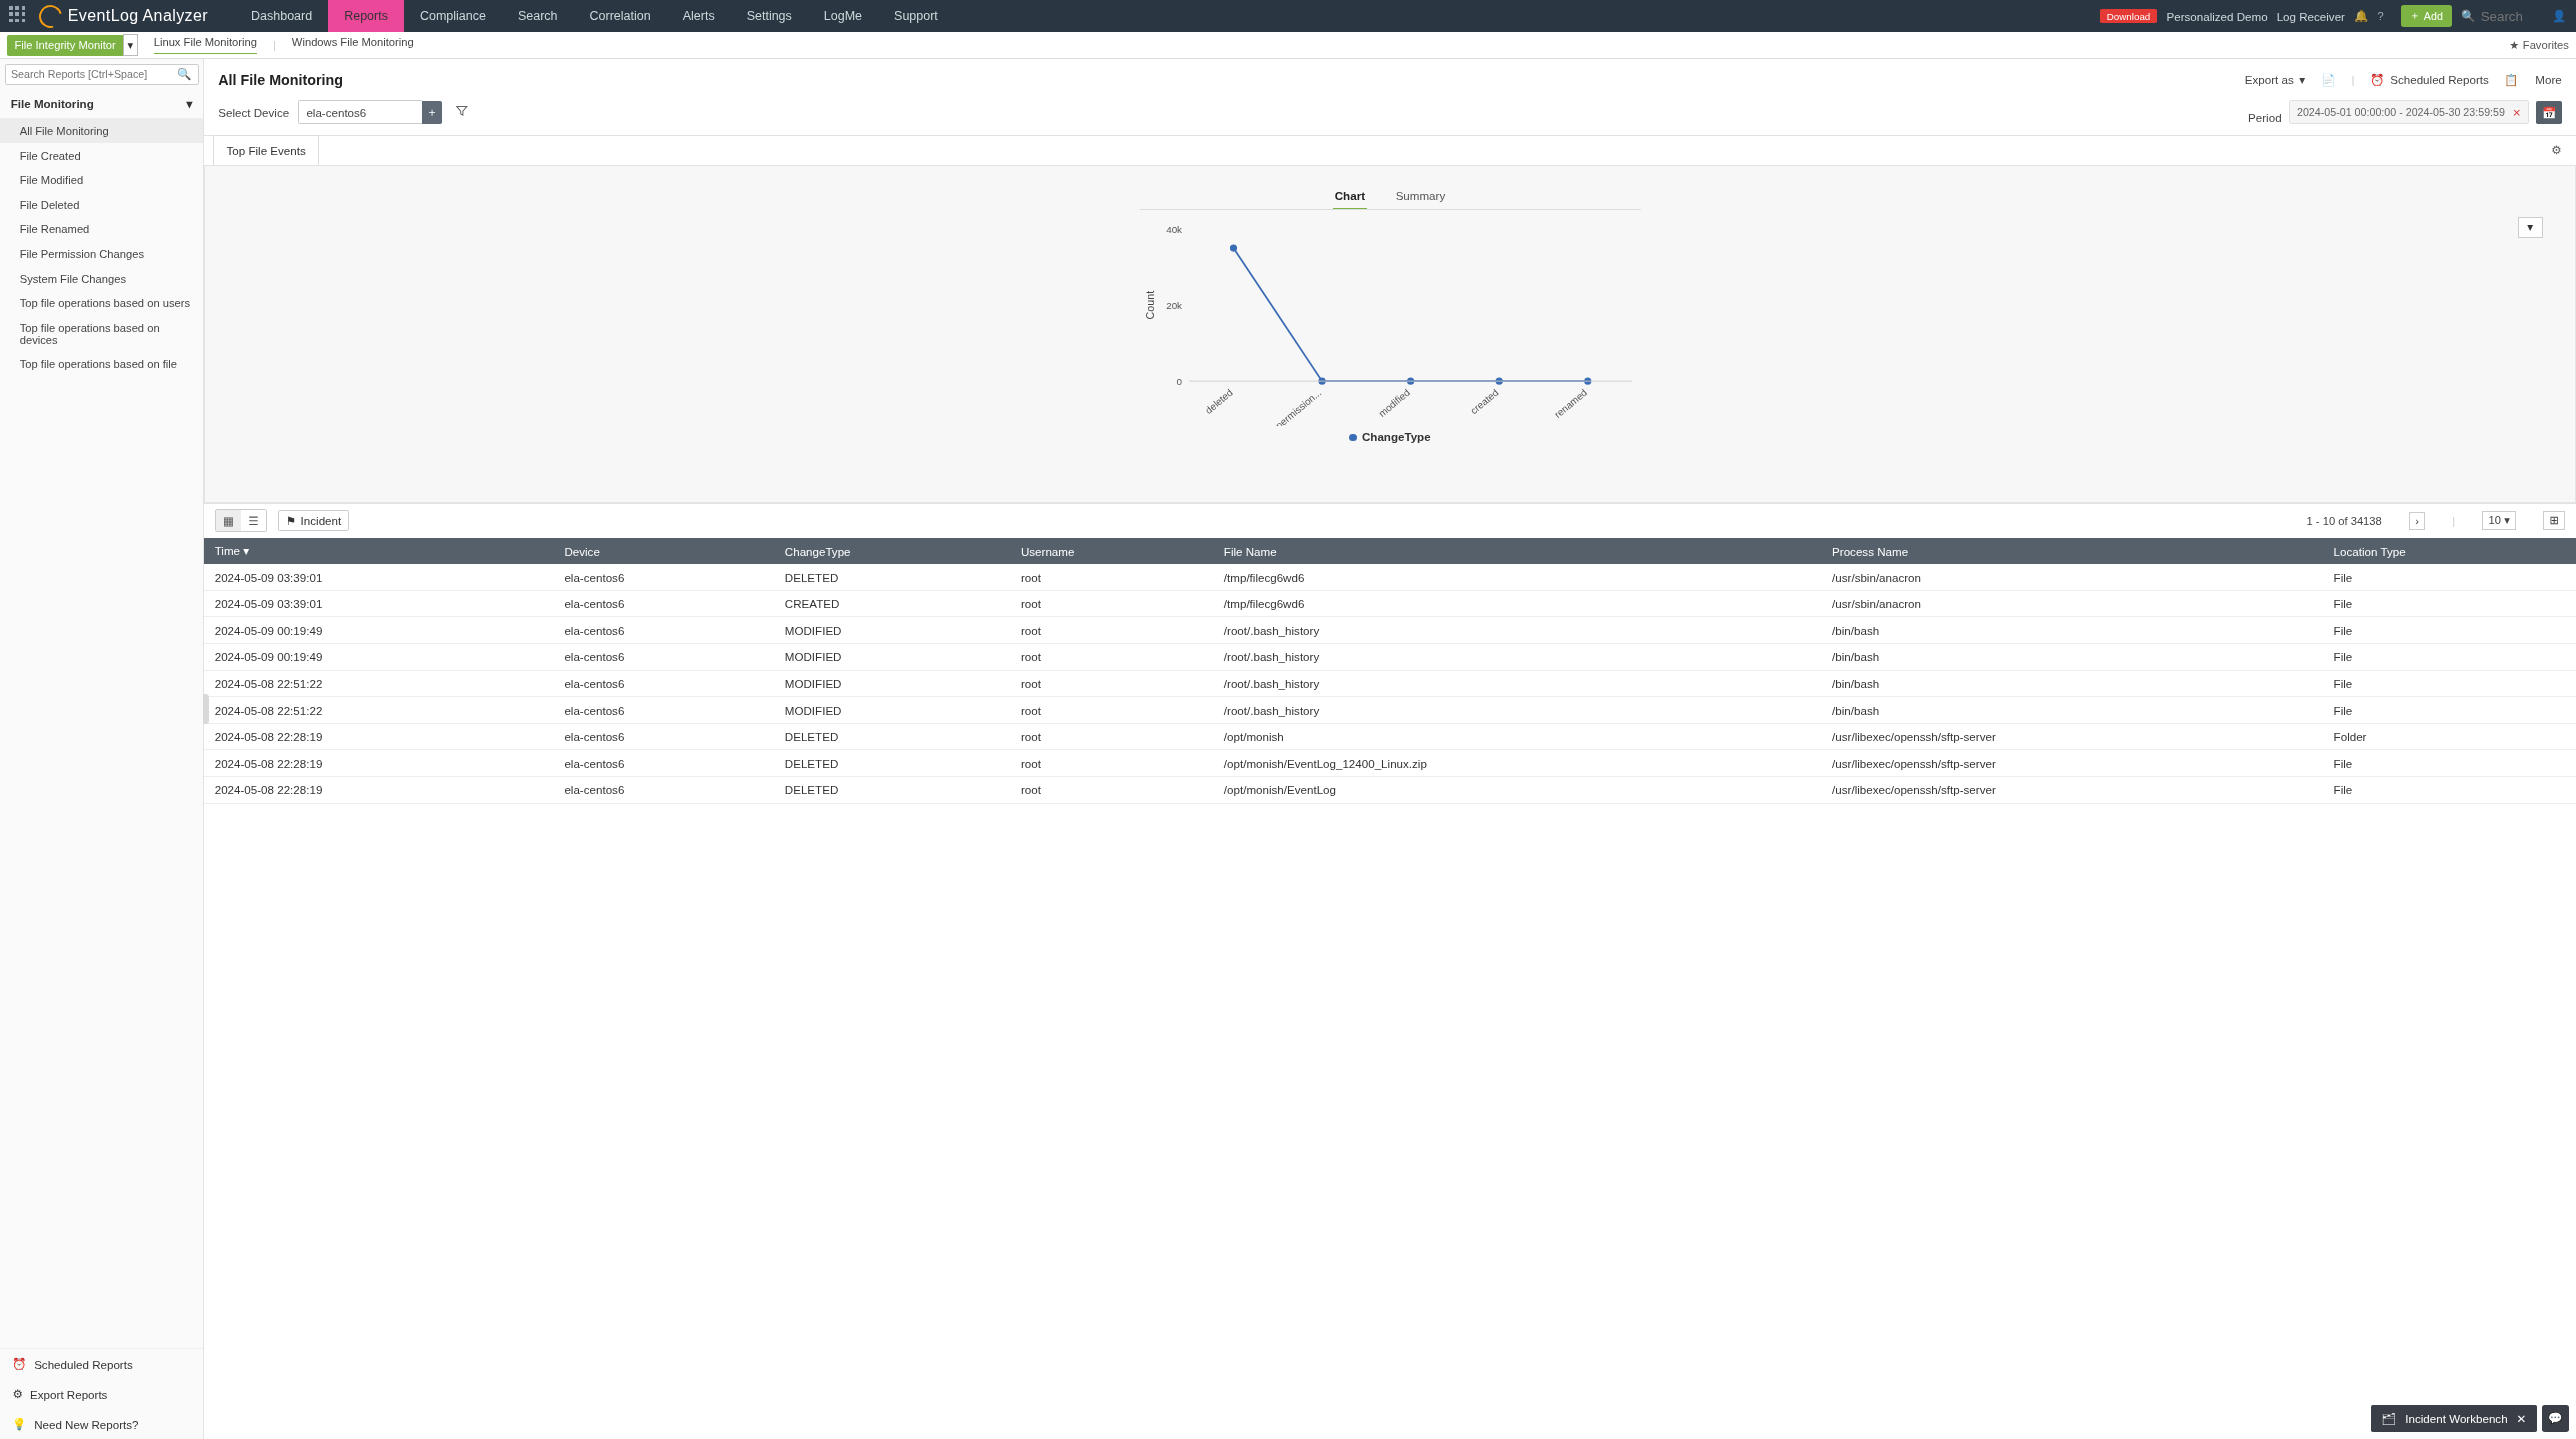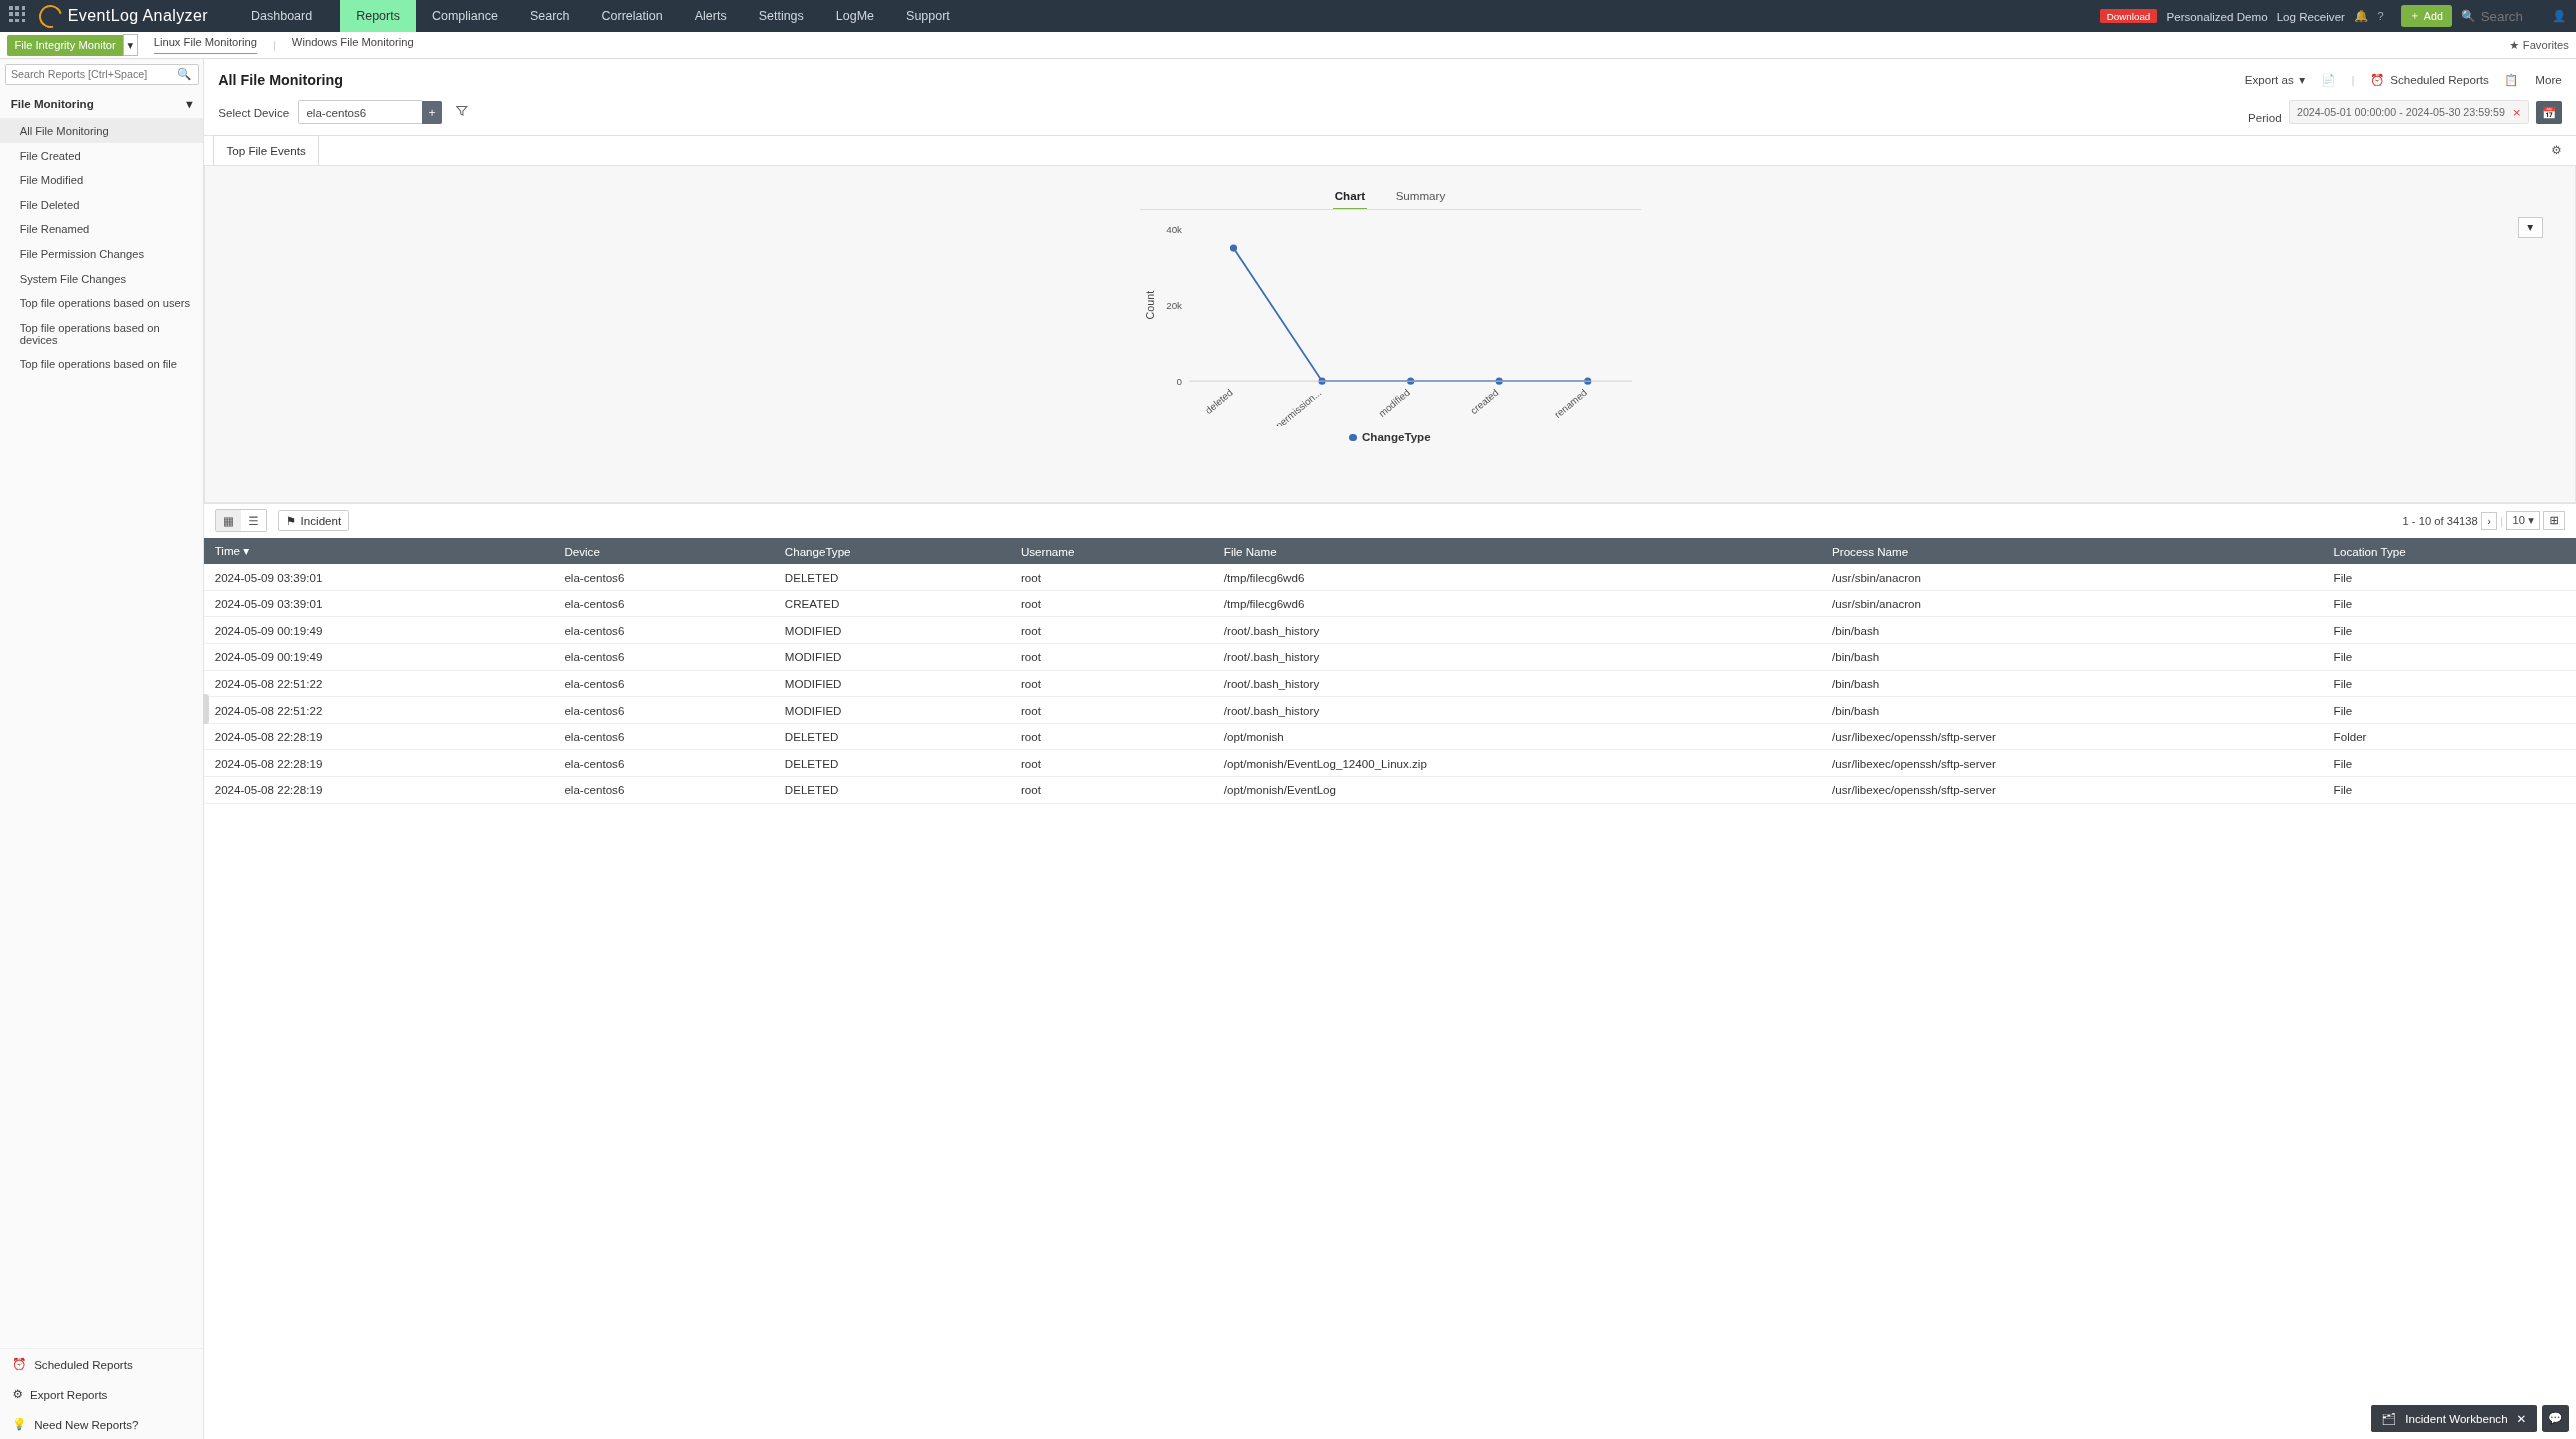--- a/index.html
+++ b/index.html
@@ -8,21 +8,21 @@
 
 .topbar { background: #2b3643; color: #cfd8dc; height: 32px; display: flex; align-items: center; padding: 0 9px; }
 .app-menu { width: 19.7px; height: 19.7px; display: grid; grid-template-columns: repeat(3,3.6px); grid-template-rows: repeat(3,3.6px); gap: 2.7px; margin-right: 10.7px; cursor: pointer; }
 .app-menu span { background: #9aa5b1; width: 3.6px; height: 3.6px; }
 .brand { display: flex; align-items: center; gap: 5.4px; margin-right: 27px; }
 .brand-logo { width: 23px; height: 23px; border-radius: 50%; border: 2.7px solid #f39c12; border-right-color: #2b3643; transform: rotate(30deg); }
 .brand-text { font-size: 16px; color: #fff; font-weight: 300; letter-spacing: 0.4px; }
 .brand-text b { font-weight: 500; }
 .topnav { display: flex; align-self: stretch; }
 .topnav a { padding: 0 16px; display: flex; align-items: center; color: #cfd8dc; text-decoration: none; font-size: 12.5px; cursor: pointer; }
-.topnav a.active { background: #86efac; color: #333; margin-left: 12px; }
+.topnav a.active { background: #ec4899; color: #333; }
 .top-right { margin-left: auto; display: flex; align-items: center; gap: 9px; }
 .pill { font-size: 9.8px; padding: 1.8px 7.2px; border-radius: 1.8px; }
 .pill.red { background: #e53935; color: #fff; }
 .add-btn { background: #7cb342; color: #fff; padding: 3.6px 9px; border-radius: 2.7px; font-size: 10.7px; display: flex; align-items: center; gap: 3.6px; cursor: pointer; }
 .top-search { display: flex; align-items: center; gap: 5.4px; color: #9aa5b1; }
 .top-search input { background: transparent; border: none; color: #cfd8dc; width: 63px; outline: none; }
 .top-icon { width: 14.3px; height: 14.3px; opacity: .7; cursor: pointer; }
 
 
 .subbar { height: 27px; border-bottom: 0.9px solid #ddd; display: flex; align-items: center; padding: 0 7.2px; font-size: 11.2px; }
@@ -75,21 +75,21 @@
 
 .svgchart { display: block; margin: 0 auto; }
 .legend { text-align: center; font-size: 11.6px; color: #333; font-weight: 600; margin-top: 3.6px; }
 .legend .dot { display: inline-block; width: 7.2px; height: 7.2px; border-radius: 50%; background: #3b6db5; margin-right: 5.4px; vertical-align: middle; }
 
 .table-toolbar { display: flex; align-items: center; padding: 5.4px 10.7px; gap: 10.7px; border-top: 0.9px solid #e2e2e2; }
 .tt-group { display: flex; border: 0.9px solid #ccc; border-radius: 1.8px; }
 .tt-group span { padding: 3.6px 7.2px; cursor: pointer; color: #555; }
 .tt-group span.active { background: #eee; }
 .tt-incident { border: 0.9px solid #ccc; padding: 2.7px 7.2px; display: flex; align-items: center; gap: 4.5px; border-radius: 1.8px; cursor: pointer; }
-.tt-right { margin-left: auto; display: flex; align-items: center; gap: 3px; font-size: 11.2px; color: #444; }
+.tt-right { margin-left: auto; display: flex; align-items: center; gap: 27px; font-size: 11.2px; color: #444; }
 .pager-btn { border: 0.9px solid #ccc; padding: 1.8px 5.4px; cursor: pointer; }
 
 table.data { width: 100%; border-collapse: collapse; font-size: 11.6px; }
 table.data thead th { background: #55606b; color: #fff; font-weight: 500; text-align: left; padding: 6.3px 10.7px; }
 table.data tbody td { padding: 6.3px 10.7px; border-bottom: 0.9px solid #eee; }
 
 .incident-bar { position: fixed; right: 39px; bottom: 7.2px; background: #3a3f47; color: #fff; padding: 6.3px 10.7px; border-radius: 1.8px; display: flex; align-items: center; gap: 9px; font-size: 11.6px; }
 .incident-bar .close { cursor: pointer; }
 .chat-fab { position: fixed; right: 7.2px; bottom: 7.2px; width: 27px; height: 27px; background: #3a3f47; color: #fff; border-radius: 2.7px; display: flex; align-items: center; justify-content: center; cursor: pointer; }
 </style>

